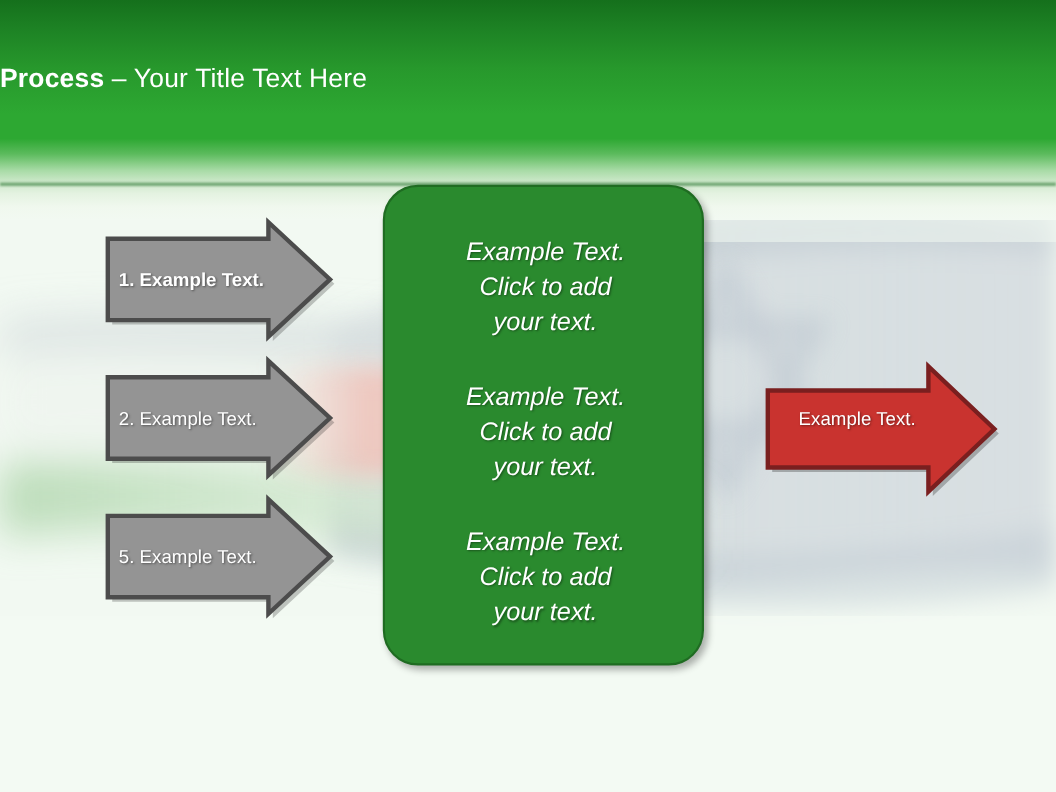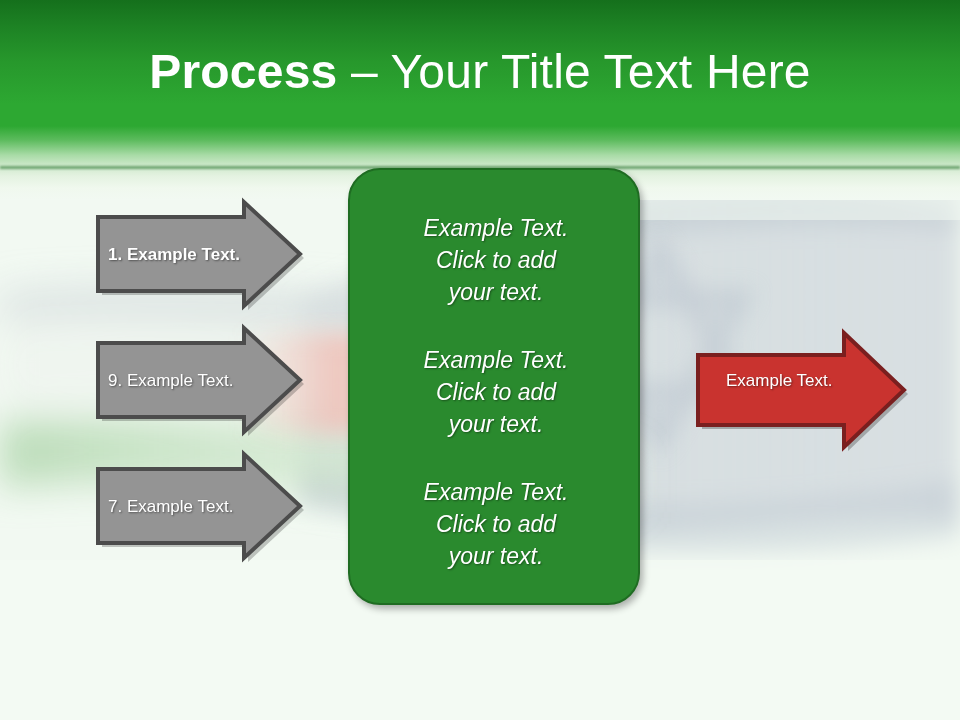--- a/index.html
+++ b/index.html
@@ -53,23 +53,22 @@
     width: 960px;
     height: 3px;
     background: rgba(30,110,36,0.55);
     filter: blur(1px);
   }
   #slide-title {
     position: absolute;
     left: 0;
     top: 50px;
     width: 960px;
-    text-align: center;
     color: #ffffff;
-    font-size: 48px;
+    font-size: 24px;
     line-height: 44px;
     letter-spacing: 0.2px;
     white-space: pre;
   }
   #slide-title .t-bold { font-weight: bold; }
   #slide-title .t-reg  { font-weight: normal; }
 
   
   .arrow-wrap { position: absolute; }
   .arrow-wrap svg { display: block; overflow: visible; }
@@ -210,31 +209,31 @@
   <div class="arrow-label" id="arrow-1-text">1. Example Text.</div>
 
   <div class="arrow-wrap" id="arrow-2-shape">
     <svg width="206" height="108" viewBox="0 0 206 108">
       <g transform="translate(2,3)">
         <path d="M0,15 L146,15 L146,0 L202,52 L146,104 L146,89 L0,89 Z" fill="rgba(0,0,0,0.22)" transform="translate(4,4)"></path>
         <path d="M0,15 L146,15 L146,0 L202,52 L146,104 L146,89 L0,89 Z" fill="#949494" stroke="#4c4c4c" stroke-width="4" stroke-linejoin="miter"></path>
       </g>
     </svg>
   </div>
-  <div class="arrow-label" id="arrow-2-text">9. Example Text.</div>
+  <div class="arrow-label" id="arrow-2-text">2. Example Text.</div>
 
   <div class="arrow-wrap" id="arrow-3-shape">
     <svg width="206" height="108" viewBox="0 0 206 108">
       <g transform="translate(2,3)">
         <path d="M0,15 L146,15 L146,0 L202,52 L146,104 L146,89 L0,89 Z" fill="rgba(0,0,0,0.22)" transform="translate(4,4)"></path>
         <path d="M0,15 L146,15 L146,0 L202,52 L146,104 L146,89 L0,89 Z" fill="#949494" stroke="#4c4c4c" stroke-width="4" stroke-linejoin="miter"></path>
       </g>
     </svg>
   </div>
-  <div class="arrow-label" id="arrow-3-text">7. Example Text.</div>
+  <div class="arrow-label" id="arrow-3-text">5. Example Text.</div>
 
   <div id="green-box">
     <div id="green-box-body">
       <div class="green-para">Example Text.
 Click  to add
 your text.</div>
       <div class="green-para">Example Text.
 Click  to add
 your text.</div>
       <div class="green-para">Example Text.

